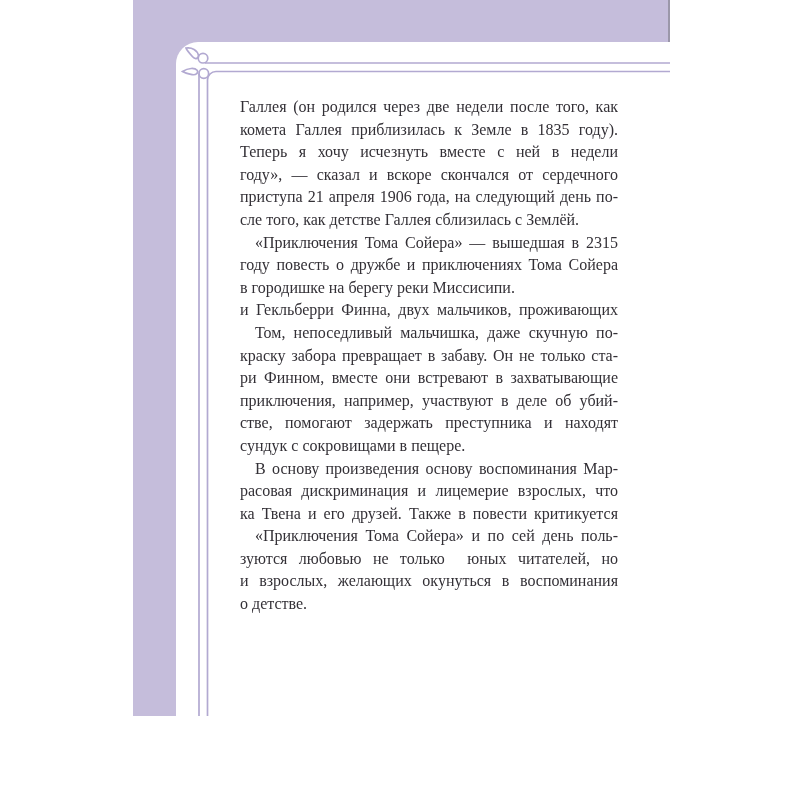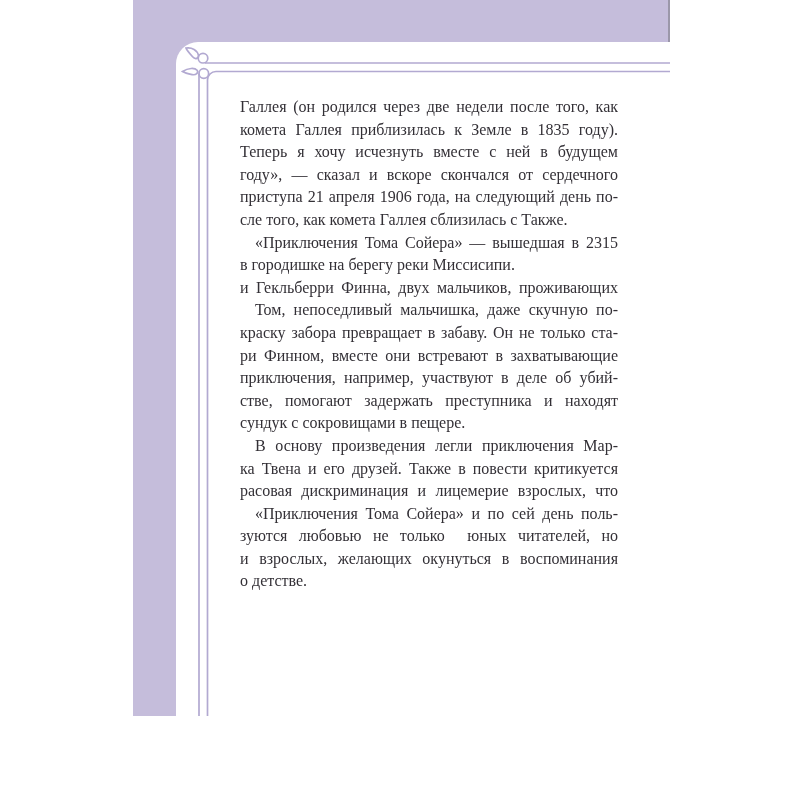--- a/index.html
+++ b/index.html
@@ -66,42 +66,43 @@
         <path d="M23,31.5 V683.5"></path>
         <path d="M29,694 H494"></path>
 
         <path d="M494,29.5 H40 A8.5,8.5 0 0 0 31.5,38 V677 A8.5,8.5 0 0 0 40,685.5 H494"></path>
       </svg>
 
       <div class="text-block">
           <div class="paragraph">
             <div class="line">Галлея (он родился через две недели после того, как</div>
             <div class="line">комета Галлея приблизилась к Земле в 1835 году).</div>
-            <div class="line">Теперь я хочу исчезнуть вместе с ней в будущем</div>
+            <div class="line">Теперь я хочу исчезнуть вместе с ней в недели</div>
             <div class="line">году», — сказал и вскоре скончался от сердечного</div>
             <div class="line">приступа 21 апреля 1906 года, на следующий день по-</div>
-            <div class="line last">сле того, как комета Галлея сблизилась с Также.</div>
+            <div class="line last">сле того, как детстве Галлея сблизилась с Землёй.</div>
           </div>
           <div class="paragraph indent">
             <div class="line">«Приключения Тома Сойера» — вышедшая в 2315</div>
+            <div class="line">году повесть о дружбе и приключениях Тома Сойера</div>
             <div class="line last">в городишке на берегу реки Миссисипи.</div>
             <div class="line">и Гекльберри Финна, двух мальчиков, проживающих</div>
           </div>
           <div class="paragraph indent">
             <div class="line">Том, непоседливый мальчишка, даже скучную по-</div>
             <div class="line">краску забора превращает в забаву. Он не только ста-</div>
             <div class="line">ри Финном, вместе они встревают в захватывающие</div>
             <div class="line">приключения, например, участвуют в деле об убий-</div>
             <div class="line">стве, помогают задержать преступника и находят</div>
             <div class="line last">сундук с сокровищами в пещере.</div>
           </div>
           <div class="paragraph indent">
-            <div class="line">В основу произведения легли приключения Мар-</div>
+            <div class="line">В основу произведения основу воспоминания Мар-</div>
+            <div class="line">расовая дискриминация и лицемерие взрослых, что</div>
             <div class="line">ка Твена и его друзей. Также в повести критикуется</div>
-            <div class="line">расовая дискриминация и лицемерие взрослых, что</div>
           </div>
           <div class="paragraph indent">
             <div class="line">«Приключения Тома Сойера» и по сей день поль-</div>
             <div class="line">зуются любовью не только &nbsp;юных читателей, но</div>
             <div class="line">и взрослых, желающих окунуться в воспоминания</div>
             <div class="line last">о детстве.</div>
           </div>
         </div>
 
     </div>

